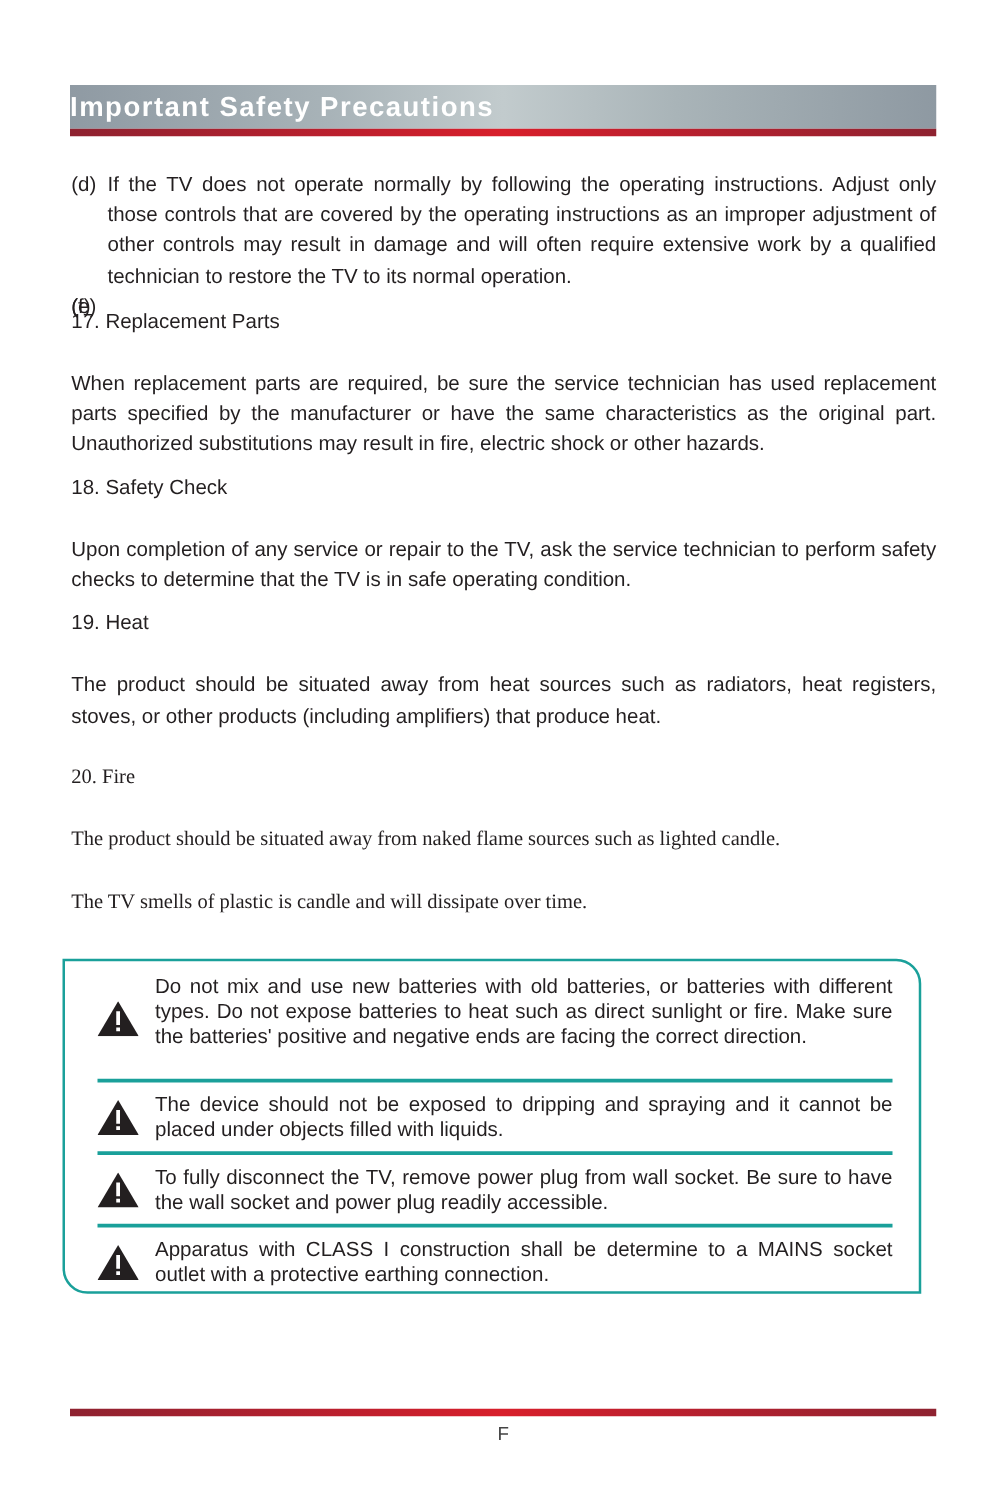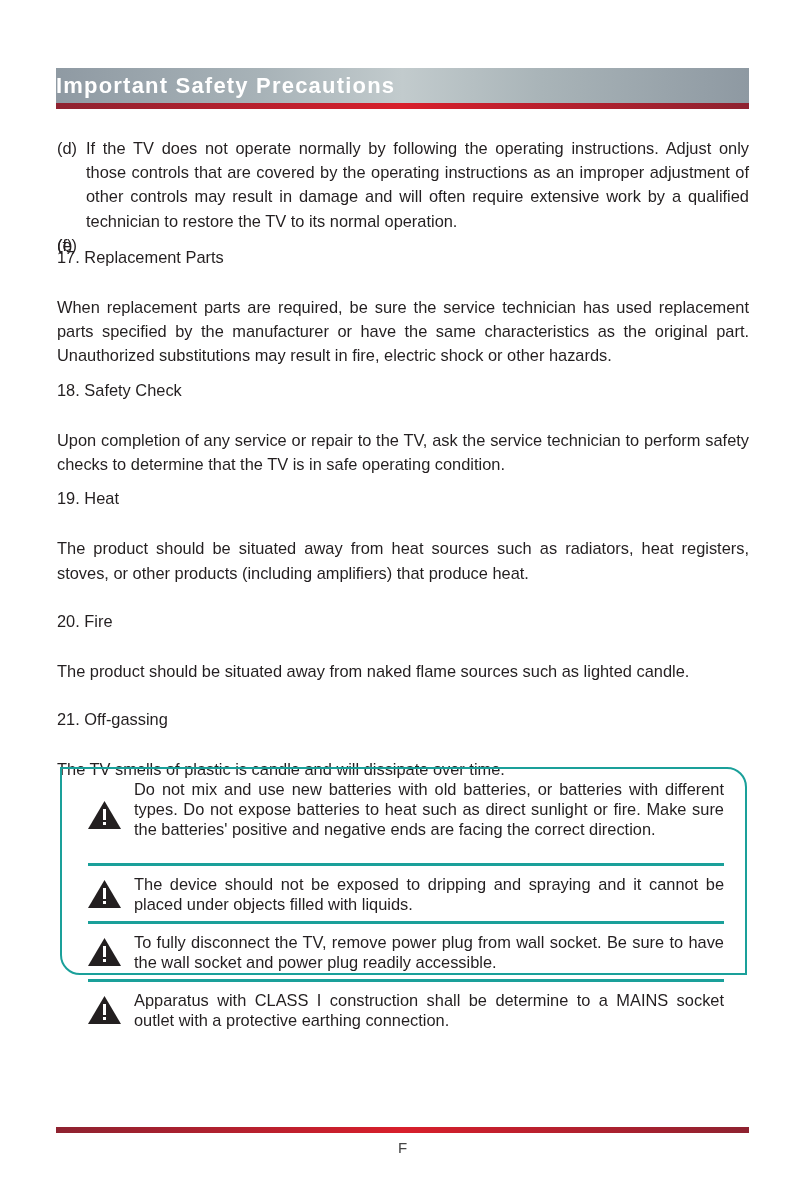--- a/index.html
+++ b/index.html
@@ -13,23 +13,23 @@
     background: linear-gradient(90deg, #8e2230 0%, #c11f2d 35%, #d81f2b 50%, #c11f2d 65%, #8e2230 100%); }
   .header-title { position: absolute; left: 0; top: 0; width: 100%; height: 35px; line-height: 36px;
     text-align: left; color: #ffffff; font-weight: bold; font-size: 22px; letter-spacing: 1.2px; }
 
   .content { position: absolute; left: 57px; top: 136px; width: 692px; font-size: 16.4px; line-height: 24.2px; }
   .item { position: relative; padding-left: 29px; text-align: justify; text-align-last: left; }
   .item .lbl { position: absolute; left: 0; top: 0; }
   .section { margin-top: 10px; }
   .section-title { }
   .section-body { text-align: justify; text-align-last: left; margin-top: 26px; }
-  .section.gap-lg { margin-top: 24px; }
+  .section.gap-lg { margin-top: 24px; font-family: Liberation Serif, serif; }
 
-  .warn-box { position: absolute; left: 60px; top: 767px; width: 687px; height: 208px;
+  .warn-box { position: absolute; left: 50px; top: 767px; width: 687px; height: 268px;
     border: 2.5px solid #1aa09a; border-radius: 0 20px 0 20px; box-sizing: border-box; text-decoration: underline; }
   .warn-row { position: absolute; left: 26px; width: 636px; }
   .warn-icon { position: absolute; left: 0; width: 33px; height: 28px; }
   .warn-text { position: absolute; left: 46px; width: 590px; font-size: 16.4px; line-height: 20px;
     text-align: justify; text-align-last: left; }
   .divider { position: absolute; left: 26px; width: 636px; height: 3px; background: #1aa09a; }
 
   .footer-stripe { position: absolute; left: 56px; top: 1127px; width: 693px; height: 6px;
     background: linear-gradient(90deg, #8e2230 0%, #c11f2d 35%, #d81f2b 50%, #c11f2d 65%, #8e2230 100%); }
   .page-num { position: absolute; left: 0; width: 805px; top: 1139px; text-align: center; font-size: 15px; color: #444; }
@@ -65,21 +65,20 @@
   </div>
   <div class="section">
     <div class="section-title">19. Heat</div>
     <div class="section-body">The product should be situated away from heat sources such as radiators, heat registers, stoves, or other products (including amplifiers) that produce heat.</div>
   </div>
   <div class="section gap-lg">
     <div class="section-title">20. Fire</div>
     <div class="section-body">The product should be situated away from naked flame sources such as lighted candle.</div>
   </div>
   <div class="section gap-lg">
-    <div class="section-title">21. Off-gassing</div>
     <div class="section-body">The TV smells of plastic is candle and will dissipate over time.</div>
   </div>
 </div>
 
 <div class="warn-box">
   <div class="warn-row" style="top:10px">
     <svg class="warn-icon" style="top:22px" viewBox="0 0 33 28">
       <polygon points="16.5,0 33,28 0,28" fill="#231f20"></polygon>
       <rect x="15" y="8" width="3" height="11" fill="#fff"></rect>
       <rect x="15" y="21" width="3" height="3" fill="#fff"></rect>

